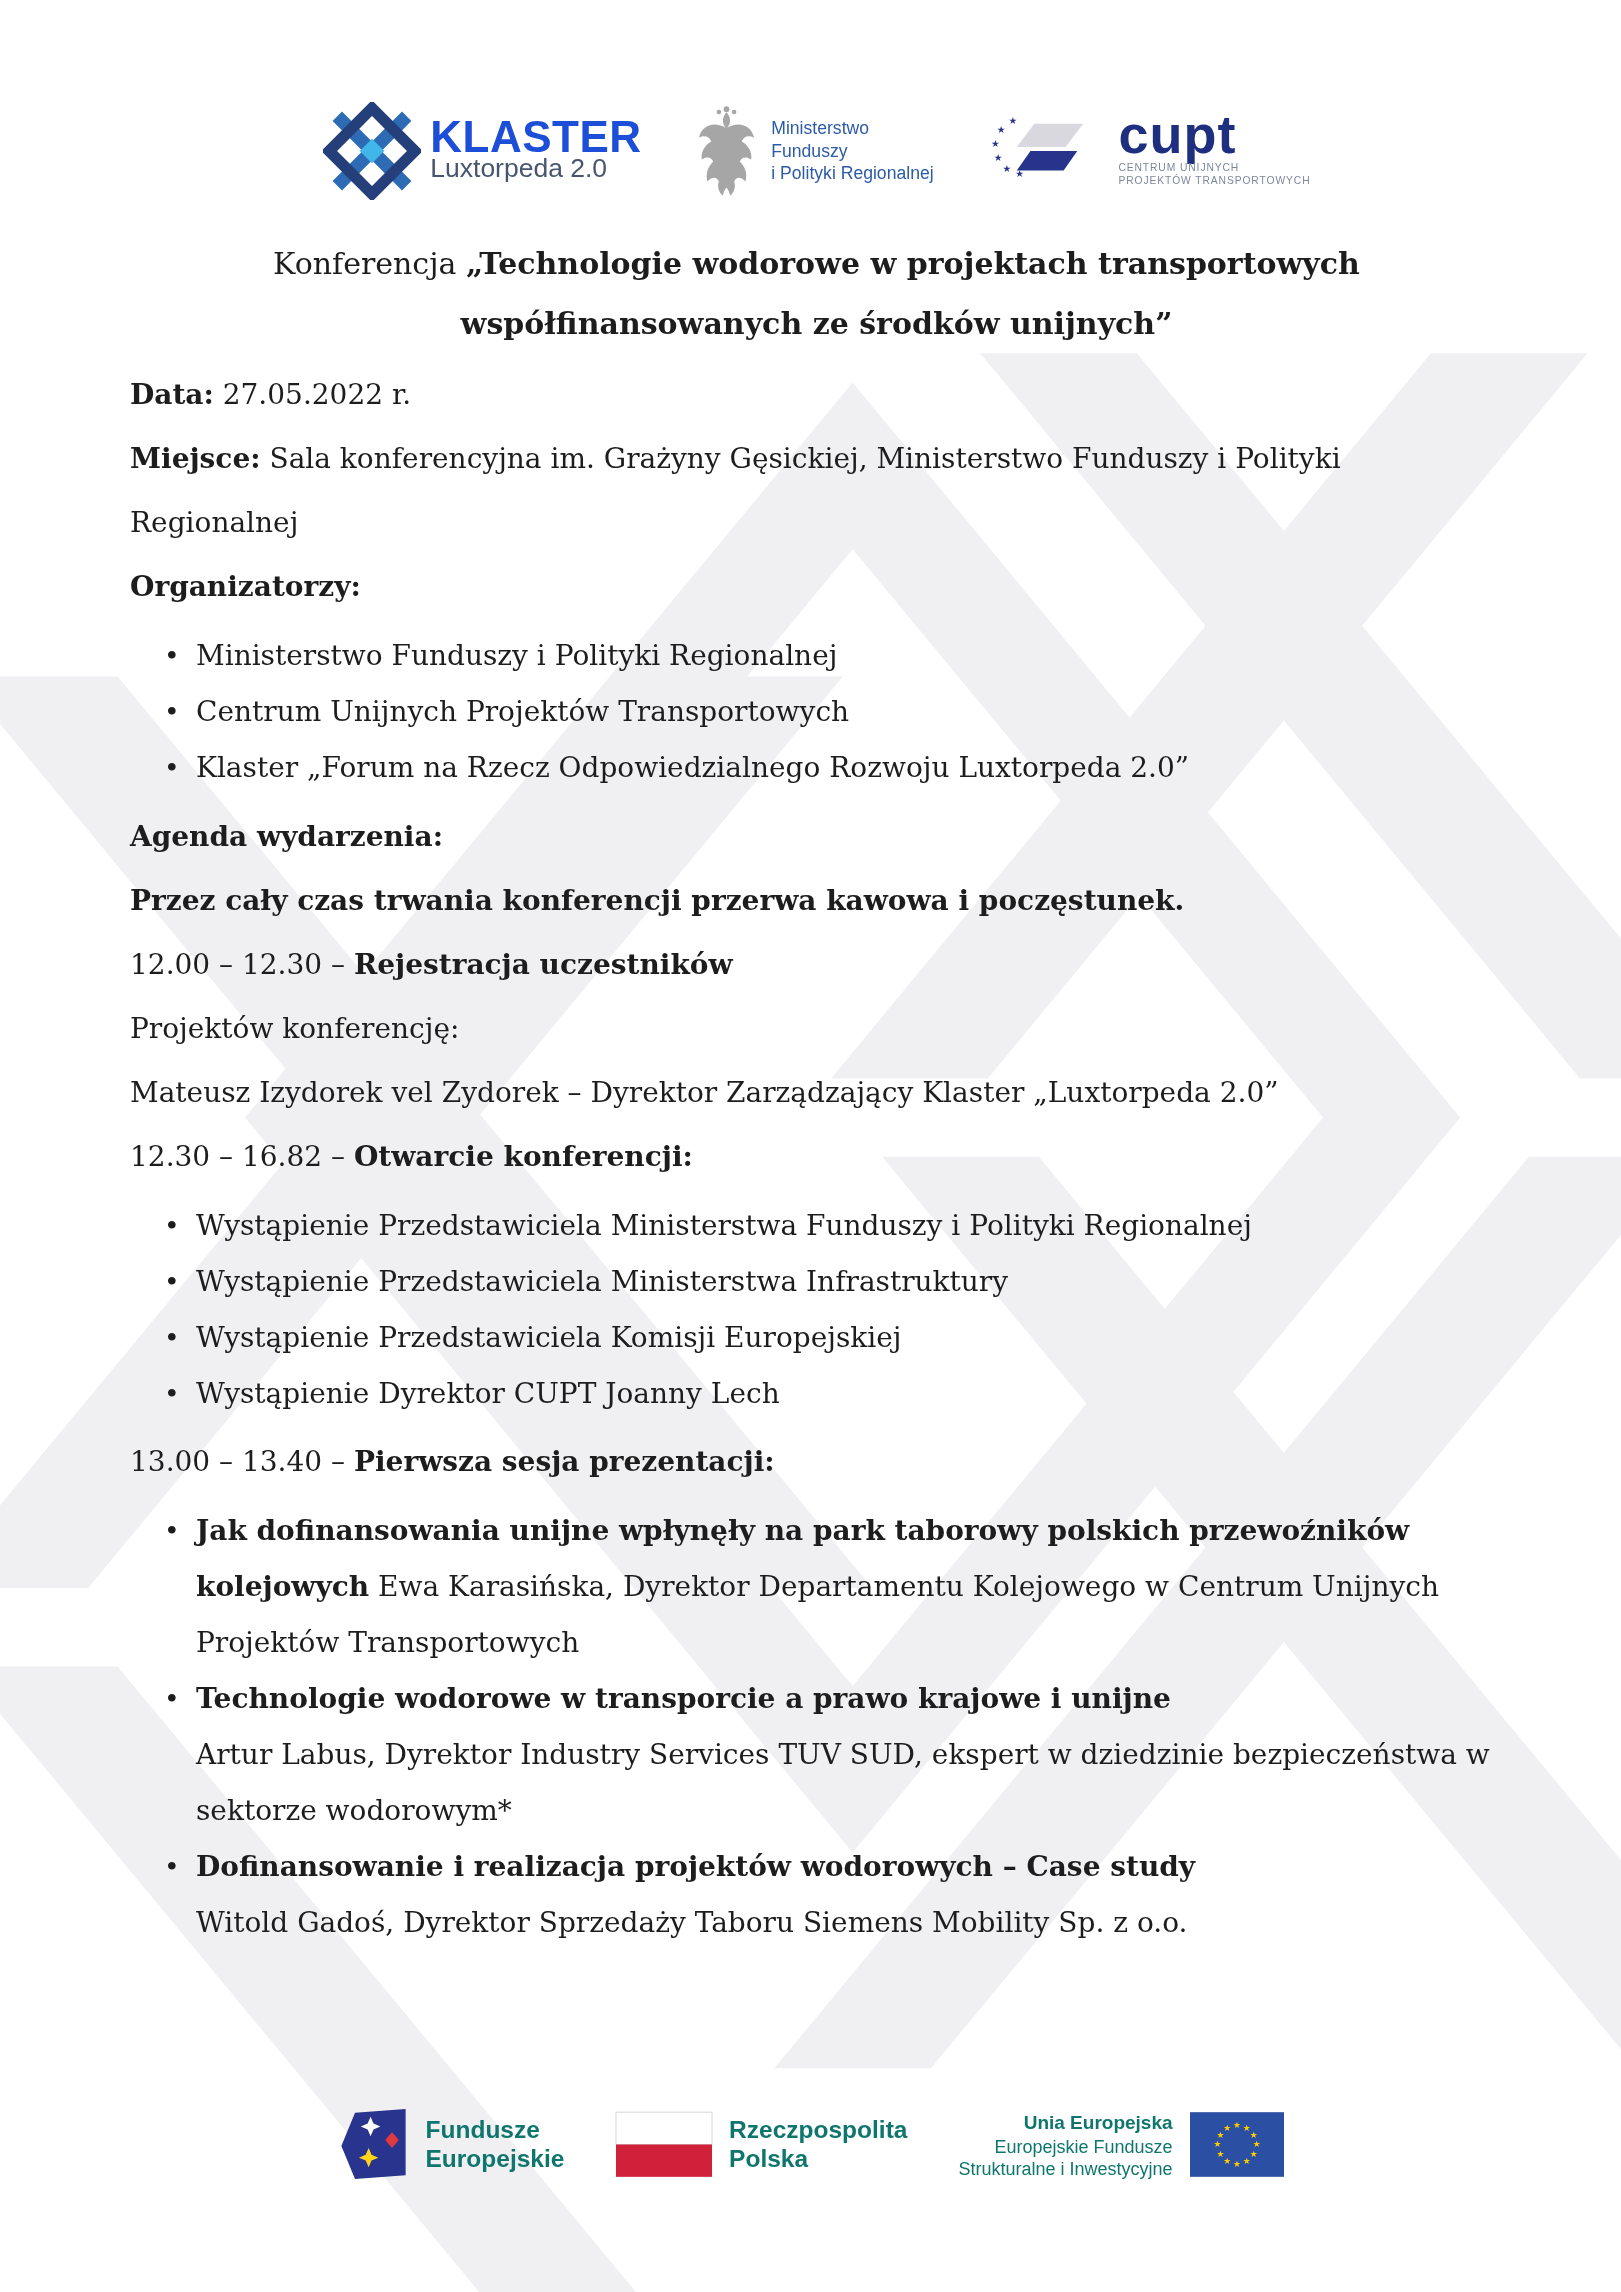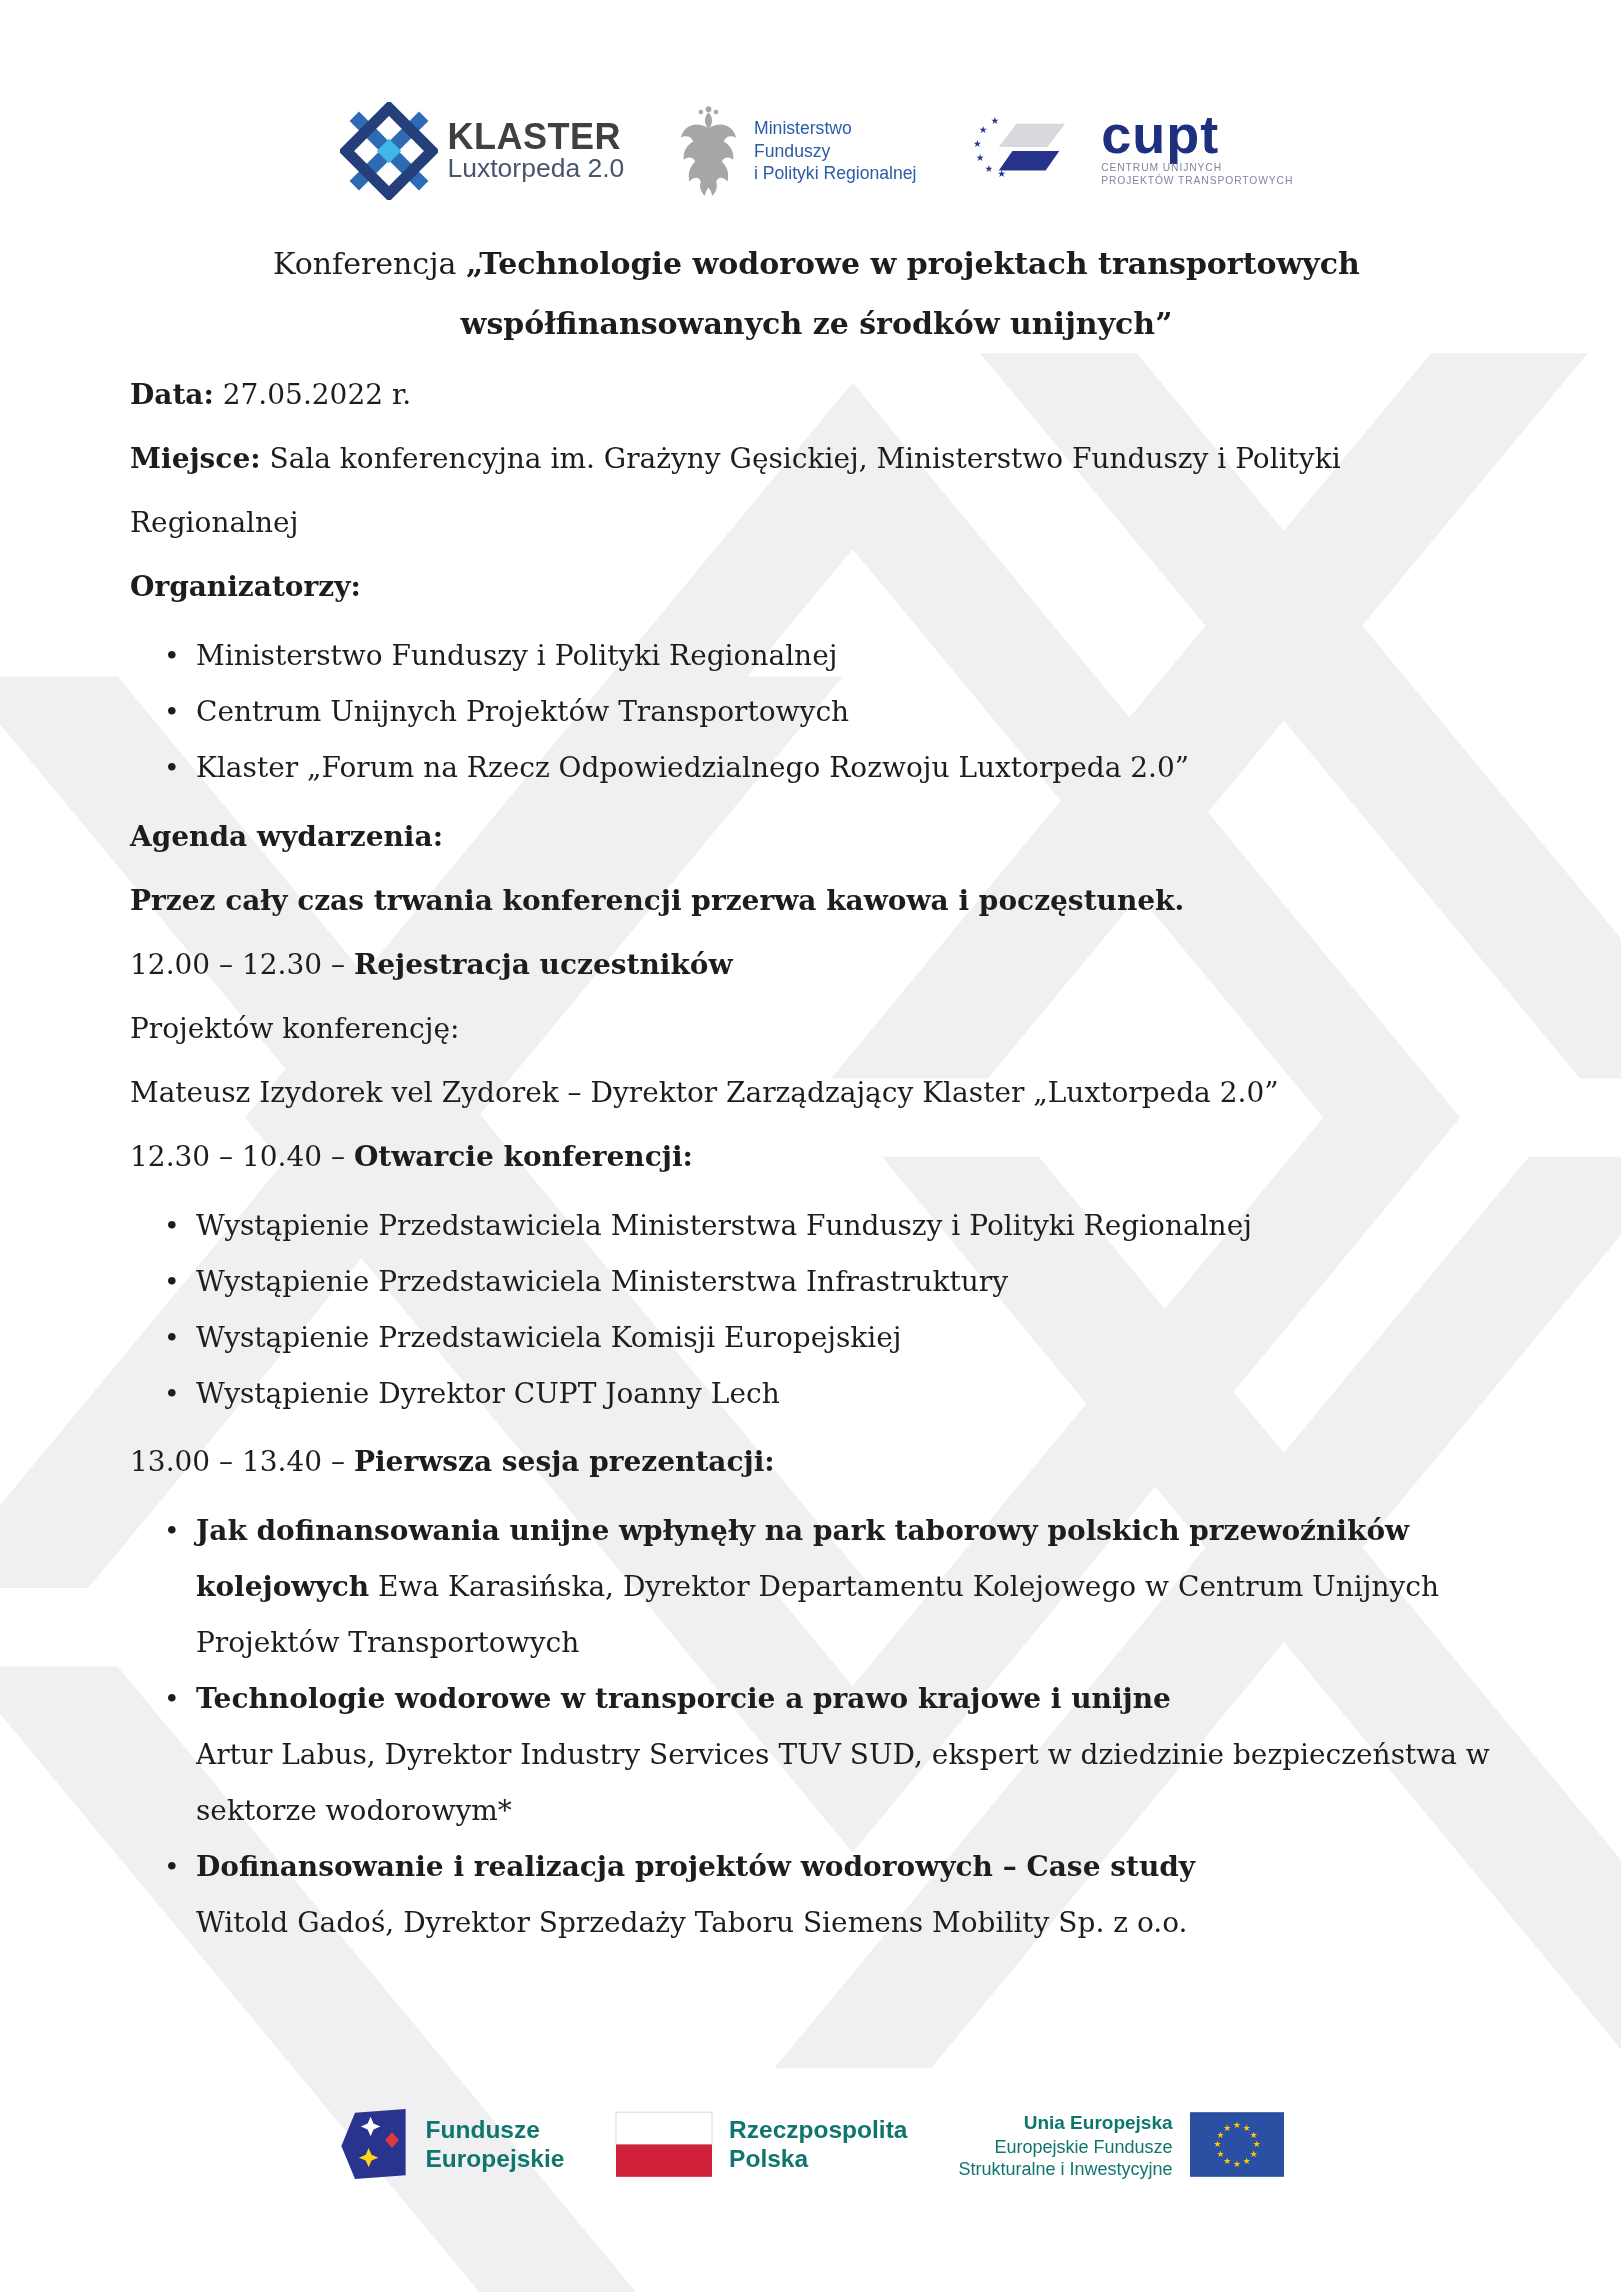--- a/index.html
+++ b/index.html
@@ -6,21 +6,21 @@
   .page{position:relative;width:1621px;height:2293px;background:#ffffff;overflow:hidden;
         font-family:"DejaVu Serif","Liberation Serif",serif;color:#1d1d1d;}
   .watermark{position:absolute;left:0;top:0;width:1621px;height:2293px;}
   .content{position:relative;padding:0 118px 0 130px;}
 
   
   .logos{display:flex;justify-content:center;align-items:center;gap:55px;padding-top:94px;height:114px;
          font-family:"Liberation Sans","DejaVu Sans",sans-serif;}
   .logo-group{display:flex;align-items:center;}
   .klaster-text{margin-left:9.8px;}
-  .klaster-name{font-size:36px;font-weight:bold;color:#404040;letter-spacing:0.5px;line-height:35px;}
+  .klaster-name{font-size:44px;font-weight:bold;color:#1d4ed8;letter-spacing:0.5px;line-height:35px;}
   .klaster-sub{font-size:26.5px;color:#47556e;line-height:29px;}
   .ministry-text{margin-left:15.7px;color:#2c5ba7;font-size:17.6px;line-height:22.5px;}
   .cupt-text{margin-left:11.8px;}
   .cupt-name{font-size:54px;font-weight:bold;color:#1e2f80;line-height:41px;letter-spacing:1px;}
   .cupt-sub{font-size:10.3px;color:#7d879e;letter-spacing:0.9px;line-height:13.7px;margin-top:5.9px;}
 
   
   .title{margin:25.5px 0 9.8px 0;text-align:center;font-size:30px;font-weight:normal;line-height:60px;}
   .b{font-weight:bold;}
 
@@ -136,21 +136,21 @@
       <li><span>Ministerstwo Funduszy i Polityki Regionalnej</span></li>
       <li><span>Centrum Unijnych Projektów Transportowych</span></li>
       <li><span>Klaster „Forum na Rzecz Odpowiedzialnego Rozwoju Luxtorpeda 2.0”</span></li>
     </ul>
 
     <p class="line b">Agenda wydarzenia:</p>
     <p class="line b">Przez cały czas trwania konferencji przerwa kawowa i poczęstunek.</p>
     <p class="line"><span>12.00 – 12.30 – </span><span class="b">Rejestracja uczestników</span></p>
     <p class="line">Projektów konferencję:</p>
     <p class="line">Mateusz Izydorek vel Zydorek – Dyrektor Zarządzający Klaster „Luxtorpeda 2.0”</p>
-    <p class="line"><span>12.30 – 10.40 – </span><span class="b">Otwarcie konferencji:</span></p>
+    <p class="line"><span>12.30 – 16.82 – </span><span class="b">Otwarcie konferencji:</span></p>
 
     <ul class="list-pad">
       <li><span>Wystąpienie Przedstawiciela Ministerstwa Funduszy i Polityki Regionalnej</span></li>
       <li><span>Wystąpienie Przedstawiciela Ministerstwa Infrastruktury</span></li>
       <li><span>Wystąpienie Przedstawiciela Komisji Europejskiej</span></li>
       <li><span>Wystąpienie Dyrektor CUPT Joanny Lech</span></li>
     </ul>
 
     <p class="line"><span>13.00 – 13.40 – </span><span class="b">Pierwsza sesja prezentacji:</span></p>
 

